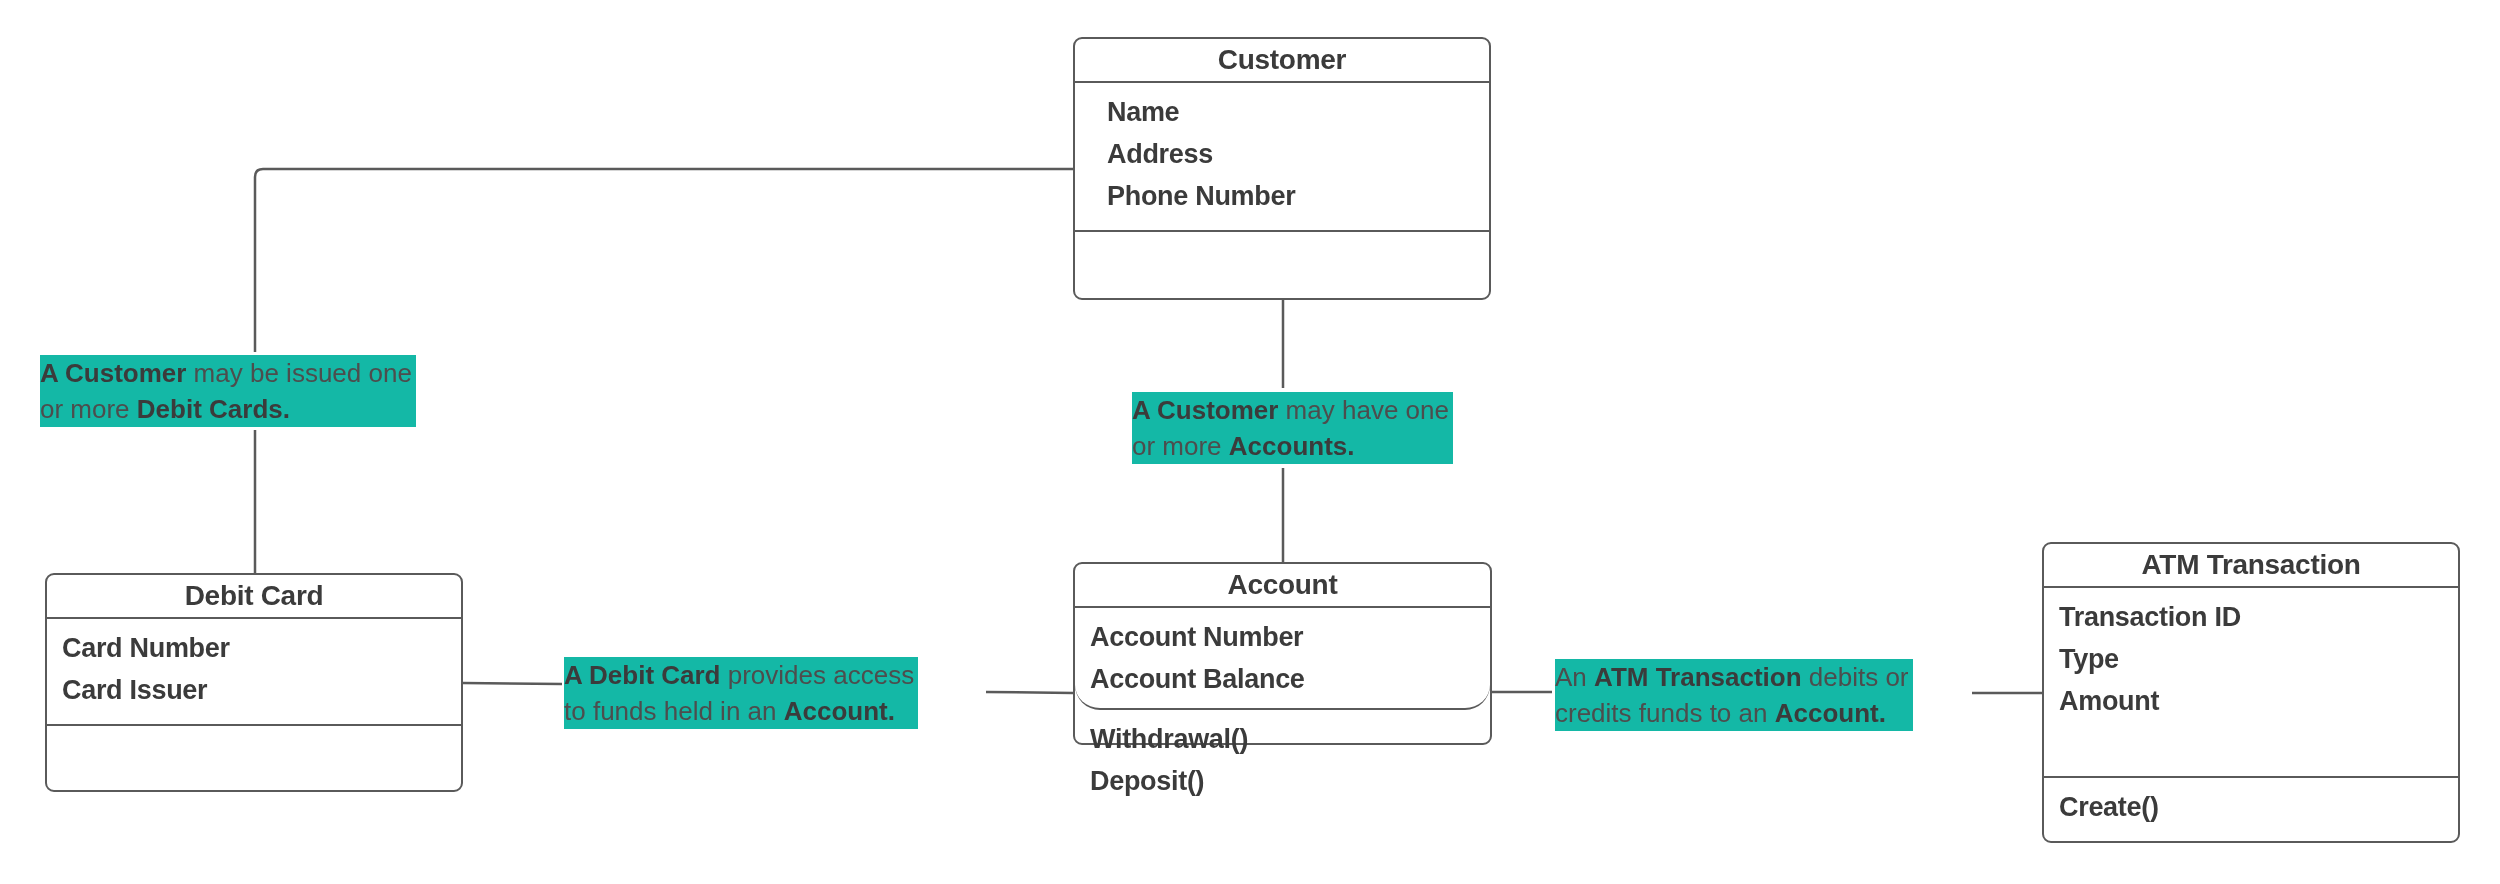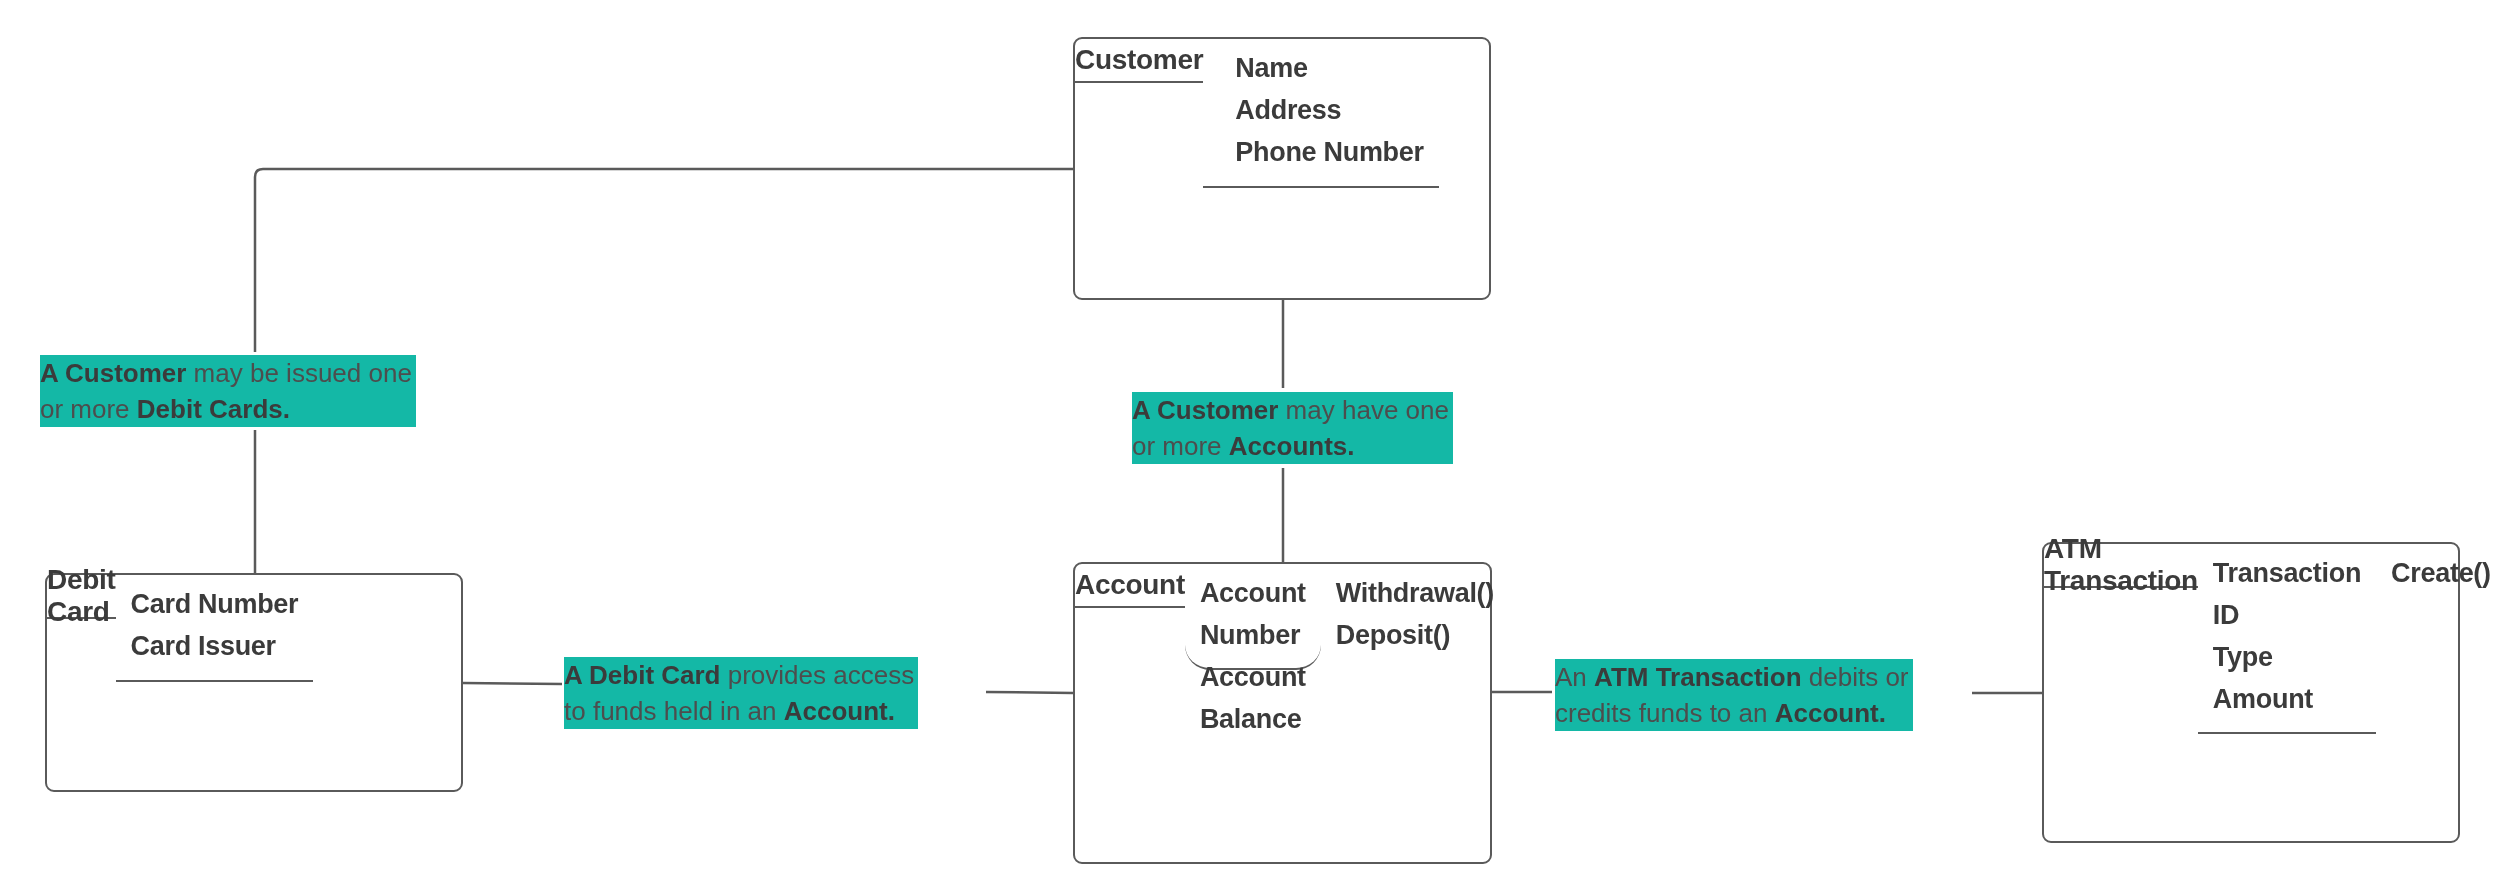--- a/index.html
+++ b/index.html
@@ -21,21 +21,21 @@
     top: 0;
     z-index: 1;
   }
   .class-box {
     position: absolute;
     z-index: 2;
     background: #ffffff;
     border: 2.5px solid var(--line, #5a5a5a);
     border-radius: 9px;
     display: flex;
-    flex-direction: row;
+    flex-direction: column;
     box-sizing: border-box;
     color: var(--text, #3b3b3b);
   }
   .class-title {
     height: 42px;
     flex: 0 0 42px;
     border-bottom: 2.5px solid var(--line, #5a5a5a);
     display: flex;
     align-items: center;
     justify-content: center;
@@ -54,21 +54,21 @@
   .attrs {
     border-bottom: 2.5px solid var(--line, #5a5a5a);
   }
   .methods {
     flex: 1 1 auto;
   }
   #box-customer   { left: 1073px; top: 37px;  width: 418px; height: 263px; }
   #box-customer .attrs { height: 149px; padding-left: 32px; }
   #box-debit-card { left: 45px;   top: 573px; width: 418px; height: 219px; }
   #box-debit-card .attrs { height: 107px; }
-  #box-account    { left: 1073px; top: 562px; width: 419px; height: 302px; }
+  #box-account    { left: 1073px; top: 562px; width: 419px; height: 183px; }
   #box-account .attrs { height: 106px; border-radius: 25px; }
   #box-atm        { left: 2042px; top: 542px; width: 418px; height: 301px; }
   #box-atm .attrs { height: 190px; }
 
   .annotation {
     position: absolute;
     z-index: 3;
     background: #14b8a6;
     font-size: 26px;
     line-height: 36px;

